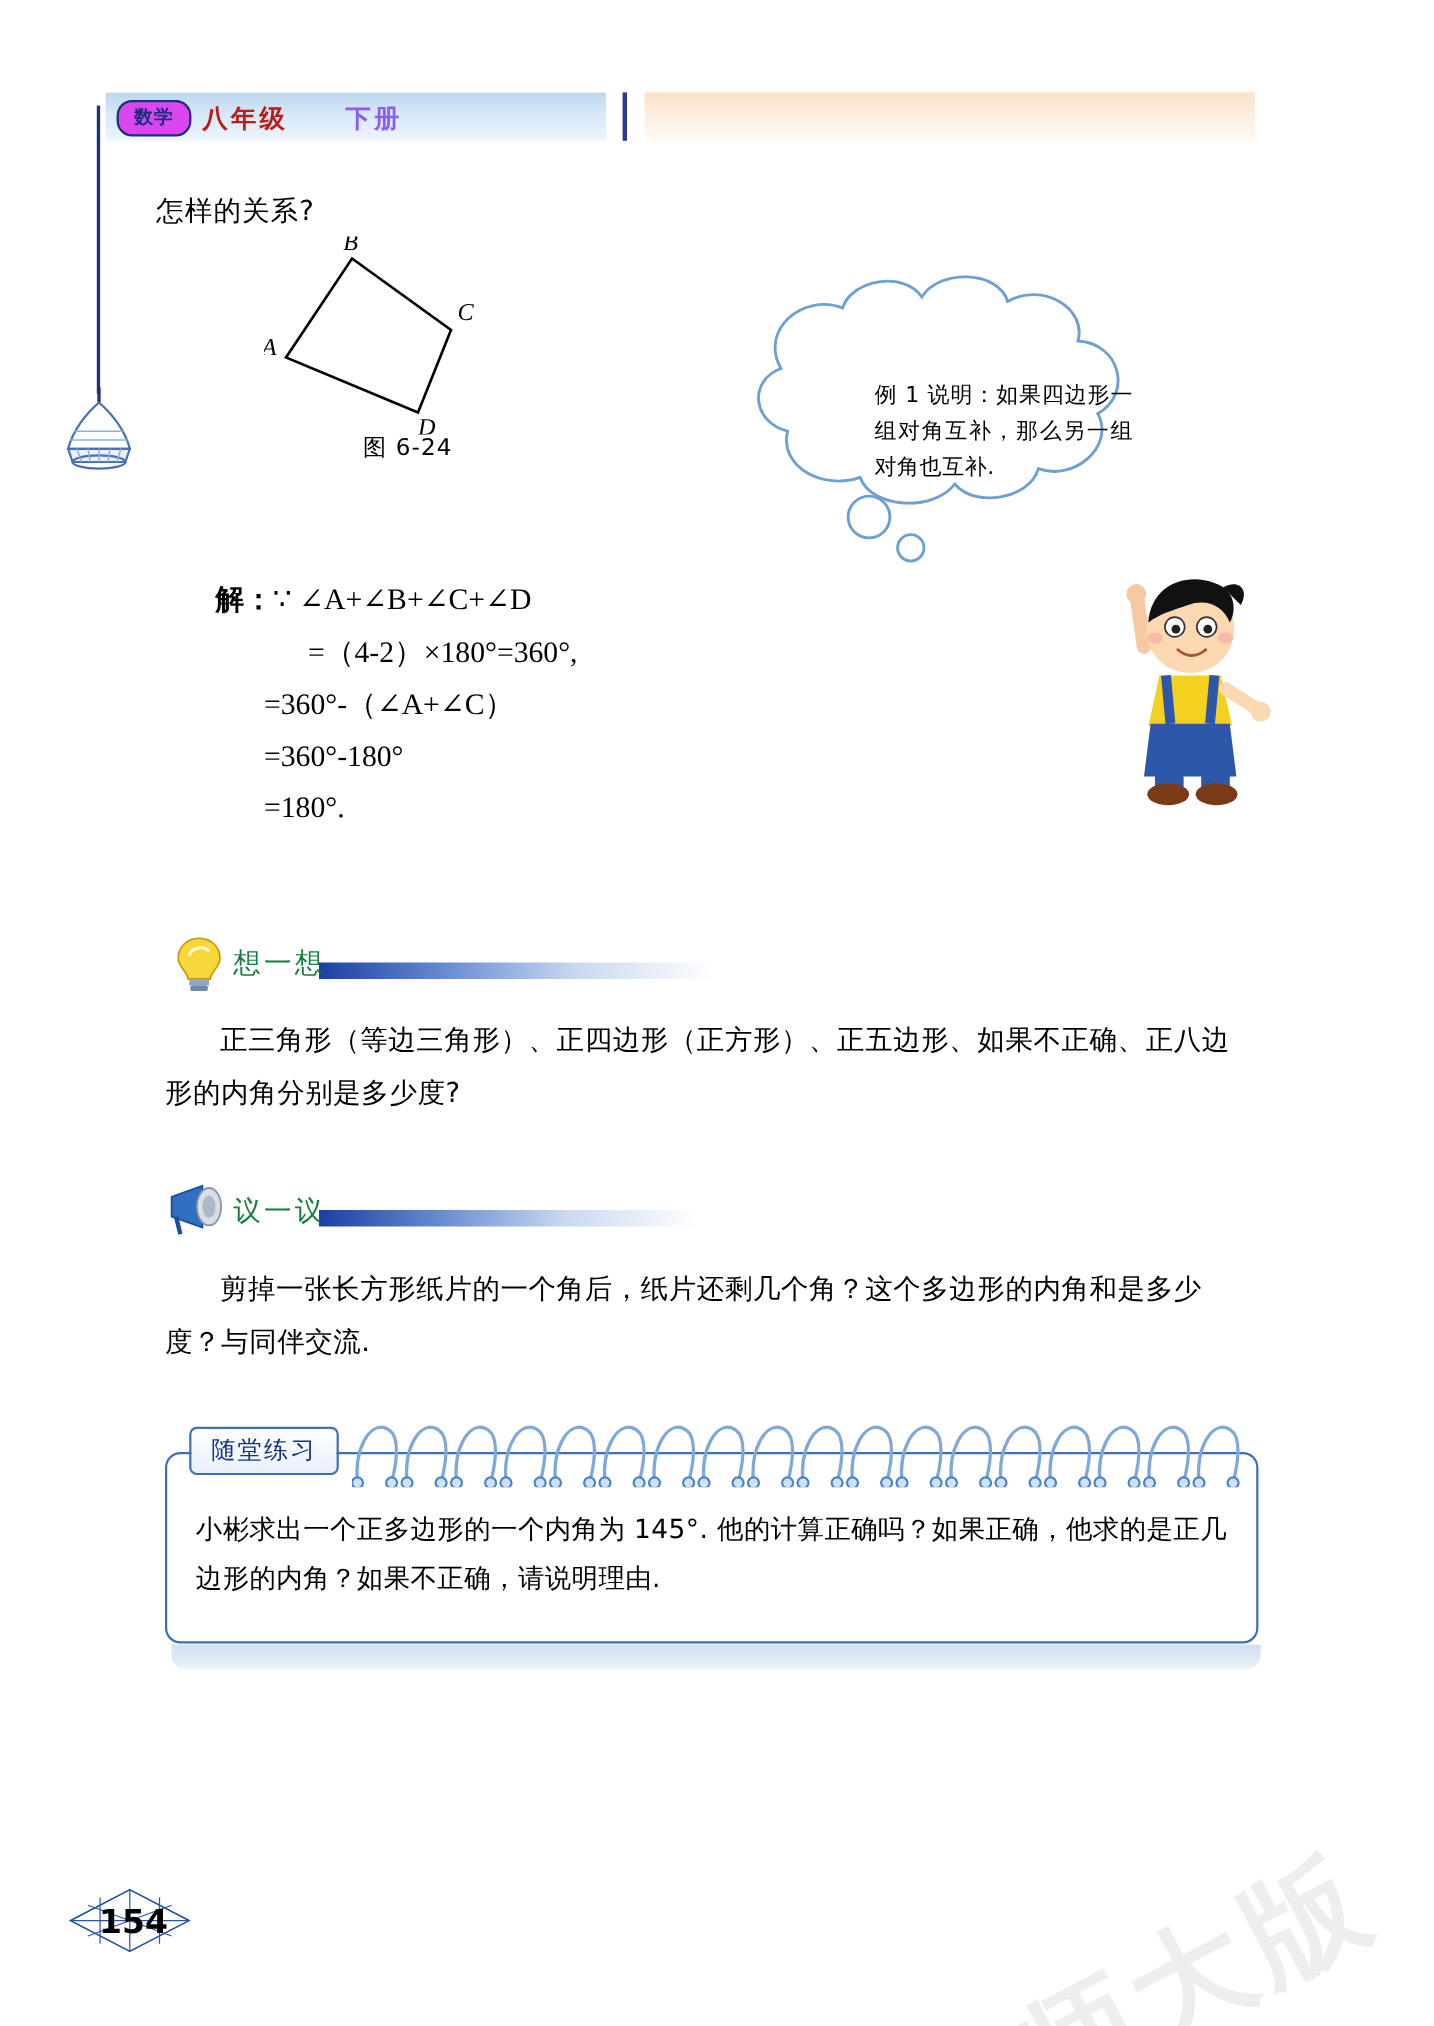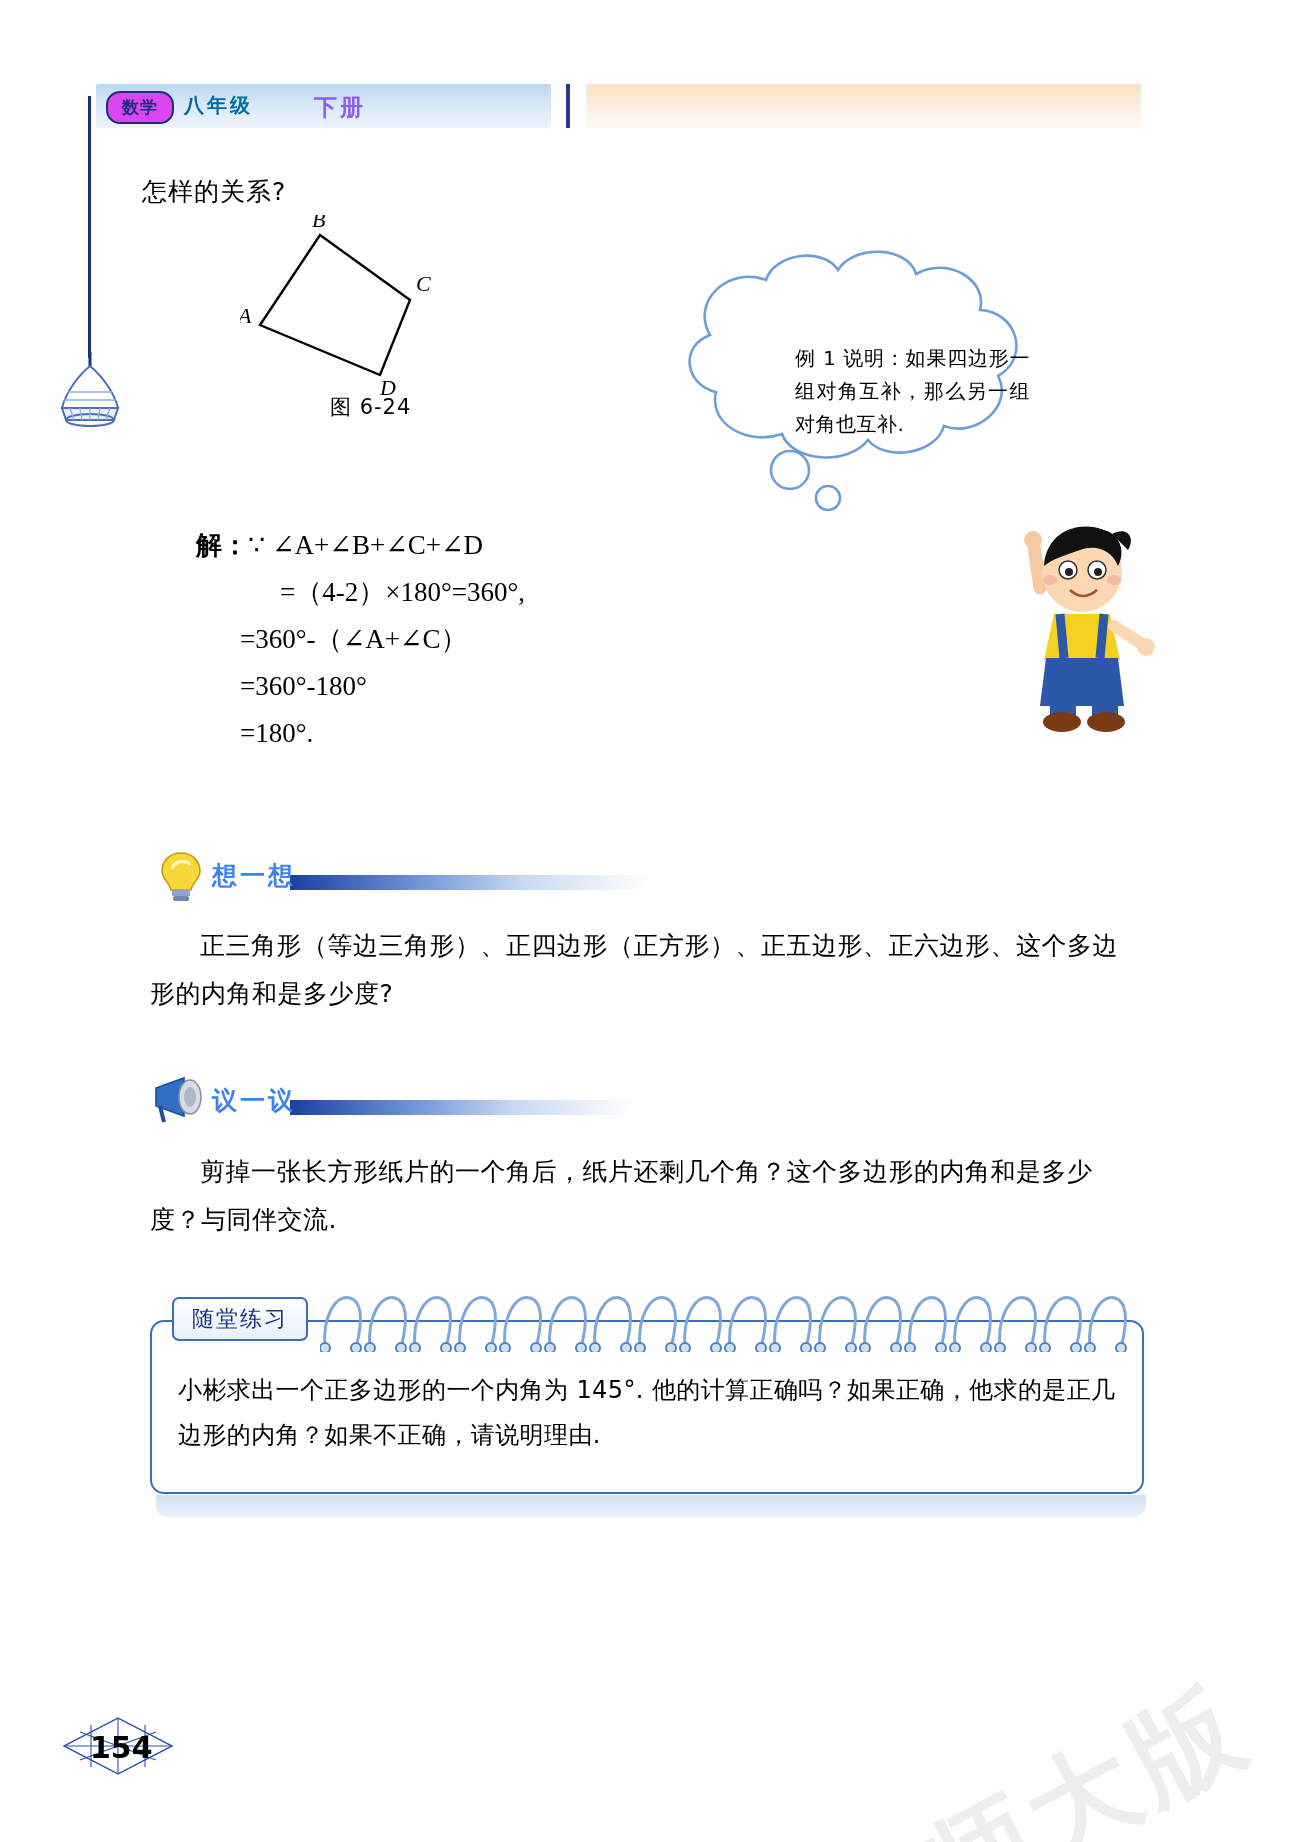--- a/index.html
+++ b/index.html
@@ -64,23 +64,23 @@
     color: #1b2f7a;
     text-align: center;
     line-height: 29px;
     letter-spacing: 1px;
   }
   .header-grade {
     position: absolute;
     left: 88px;
     top: 8px;
     font-family: "DejaVu Sans", sans-serif;
-    font-size: 20px;
+    font-size: 23px;
     font-weight: bold;
-    color: #0369a1;
+    color: #b91c1c;
     letter-spacing: 3px;
   }
   .header-volume {
     position: absolute;
     left: 218px;
     top: 8px;
     font-family: "DejaVu Sans", sans-serif;
     font-size: 23px;
     font-weight: bold;
     color: #8b5cf6;
@@ -178,22 +178,22 @@
   .sec {
     position: absolute;
     height: 44px;
   }
   .sec-title {
     position: absolute;
     left: 62px;
     top: 4px;
     font-family: "DejaVu Sans", sans-serif;
     font-size: 25px;
-    font-weight: bold;
-    color: #3b82f6;
+    font-weight: normal;
+    color: #15803d;
     letter-spacing: 3px;
     z-index: 2;
   }
   .sec-rule {
     position: absolute;
     left: 140px;
     top: 20px;
     width: 360px;
     height: 15px;
     background: linear-gradient(to right, #1b3fa0 0%, #6f93d6 35%, #c9d9f0 65%, rgba(255,255,255,0) 100%);
@@ -407,21 +407,21 @@
     <svg width="46" height="56" viewBox="0 0 46 56">
       <path d="M23 4 C11 4 4 13 4 22 C4 30 12 34 13 41 L33 41 C34 34 42 30 42 22 C42 13 35 4 23 4 Z" fill="#f7d83a" stroke="#c79a10" stroke-width="1.6"></path>
       <rect x="14" y="41" width="18" height="6" fill="#8fa7c6"></rect>
       <rect x="15" y="47" width="16" height="5" rx="2" fill="#6e87ab"></rect>
       <path d="M14 20 C16 12 28 10 32 16" stroke="#fff7c0" stroke-width="3" fill="none"></path>
     </svg>
   </span>
   <span class="sec-title">想一想</span>
   <span class="sec-rule"></span>
 </div>
-<div class="para" style="left:150px; top:922px; width:990px; text-indent:50px;">正三角形（等边三角形）、正四边形（正方形）、正五边形、正六边形、这个多边形的内角和是多少度?</div>
+<div class="para" style="left:150px; top:922px; width:990px; text-indent:50px;">正三角形（等边三角形）、正四边形（正方形）、正五边形、如果不正确、正八边形的内角分别是多少度?</div>
 
 <div class="sec" style="left:150px; top:1080px; width:520px;">
   <span style="position:absolute;left:0px;top:-8px;">
     <svg width="58" height="58" viewBox="0 0 58 58">
       <path d="M6 16 L34 6 L34 44 L6 34 Z" fill="#2f6fc4" stroke="#1e4f96" stroke-width="1.6"></path>
       <ellipse cx="40" cy="25" rx="11" ry="17" fill="#d7dde6" stroke="#8a93a3" stroke-width="1.6"></ellipse>
       <ellipse cx="40" cy="25" rx="6" ry="10" fill="#aeb7c4"></ellipse>
       <path d="M10 34 L14 50" stroke="#1e4f96" stroke-width="4"></path>
     </svg>
   </span>

